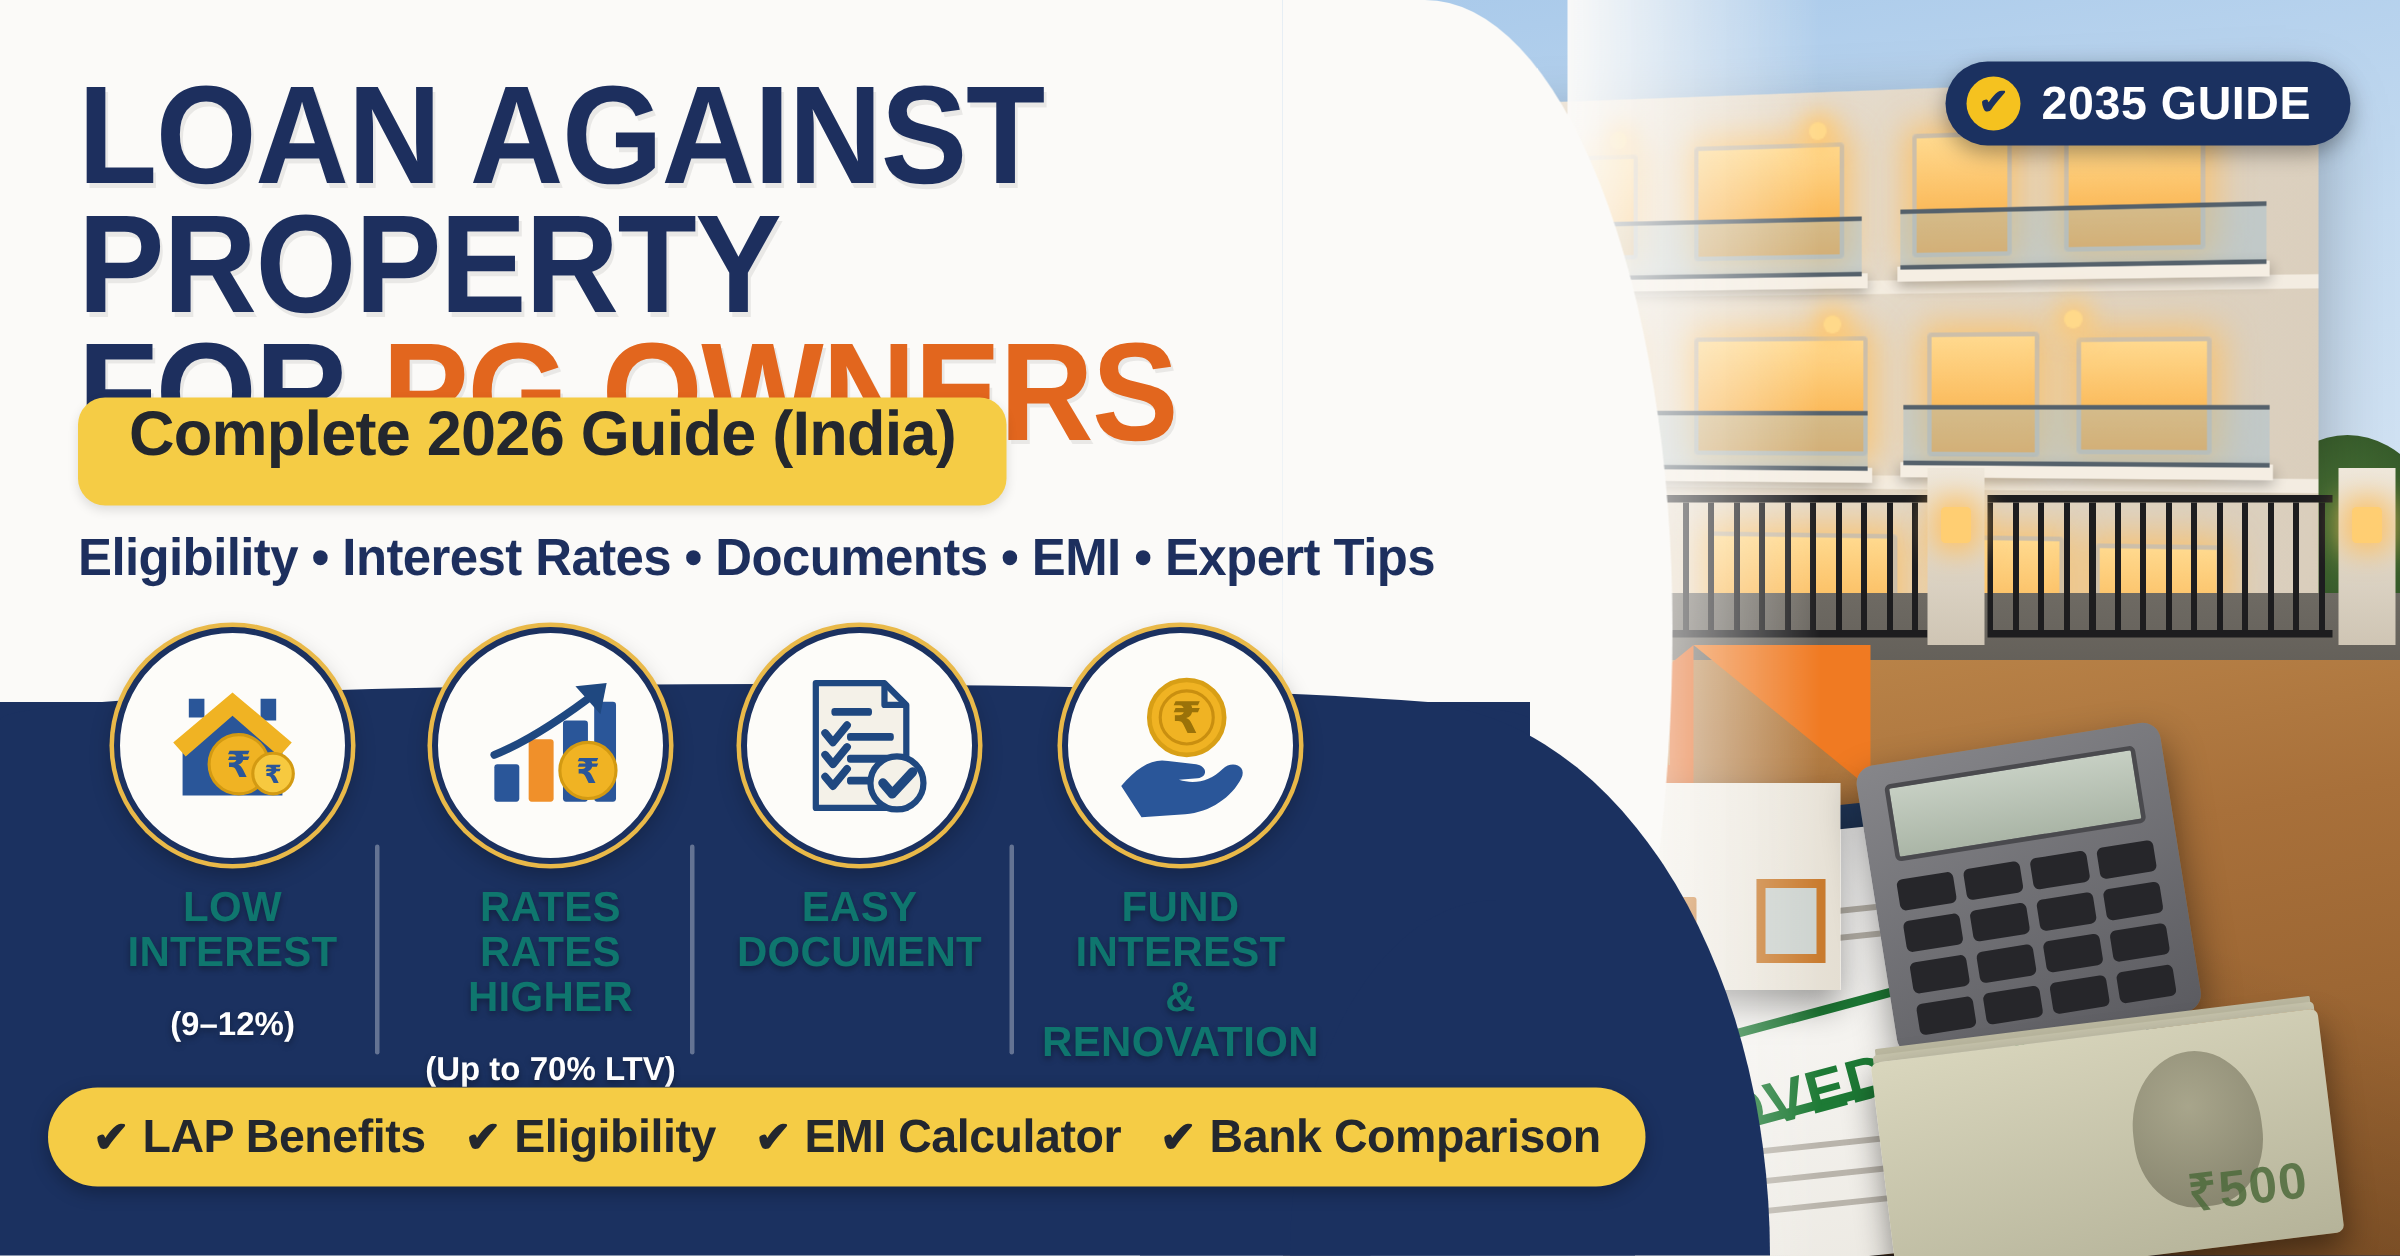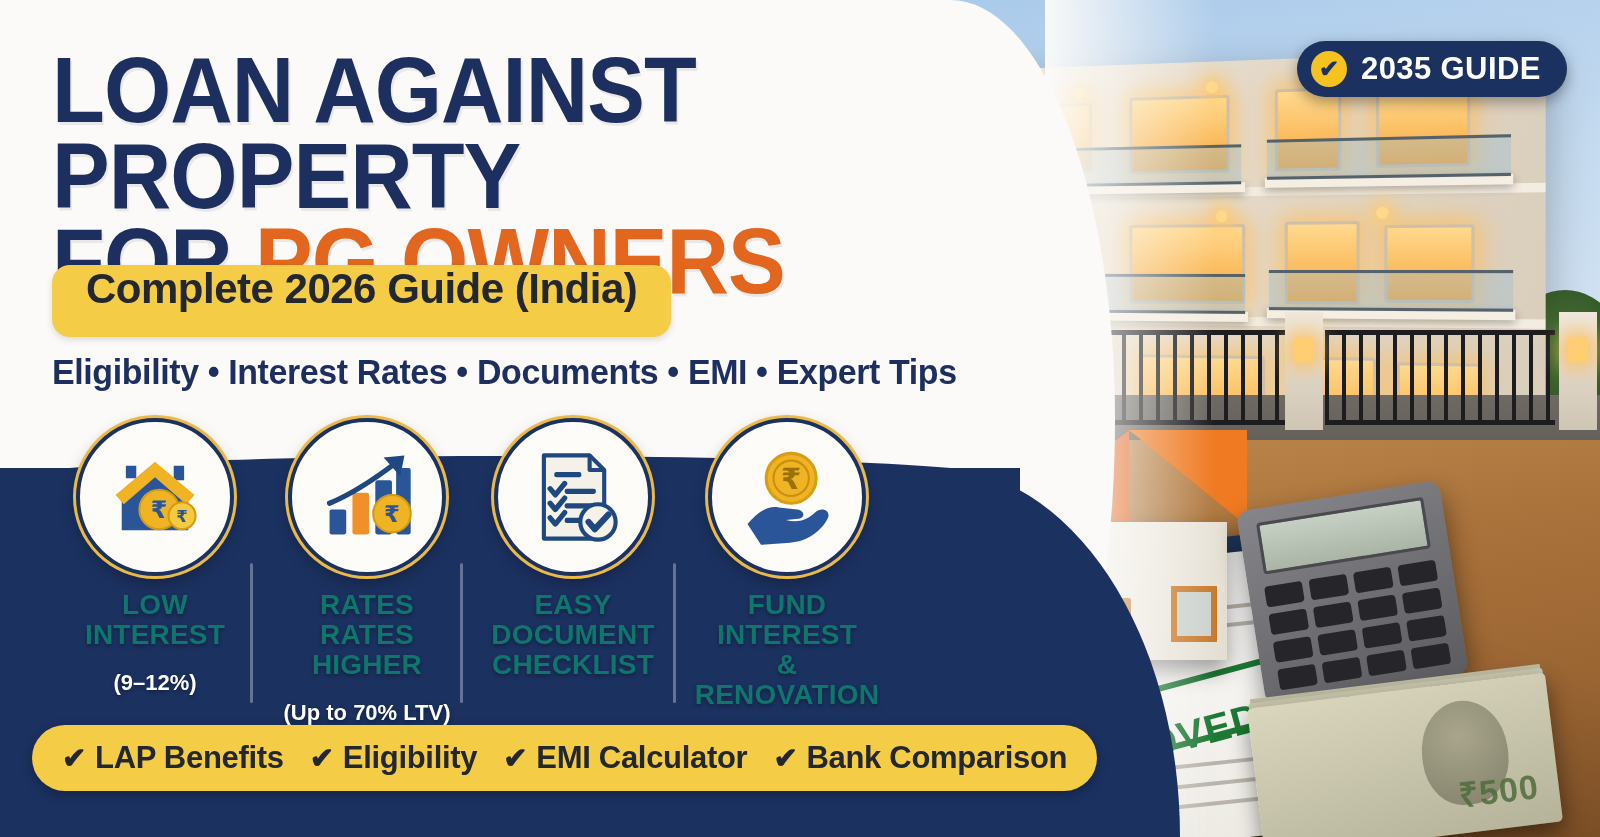--- a/index.html
+++ b/index.html
@@ -466,21 +466,20 @@
           <path d="M28 42 l5 6 l9 -11" fill="none" stroke="#1f4880" stroke-width="5" stroke-linecap="round" stroke-linejoin="round"></path>
           <path d="M28 56 l5 6 l9 -11" fill="none" stroke="#1f4880" stroke-width="5" stroke-linecap="round" stroke-linejoin="round"></path>
           <path d="M28 70 l5 6 l9 -11" fill="none" stroke="#1f4880" stroke-width="5" stroke-linecap="round" stroke-linejoin="round"></path>
           <circle cx="74" cy="74" r="17" fill="#f4f1e8" stroke="#1f4880" stroke-width="4"></circle>
           <path d="M65 74 l6 7 l13 -14" fill="none" stroke="#1f4880" stroke-width="6" stroke-linecap="round" stroke-linejoin="round"></path>
         </svg>
       </div>
       <div class="feat-title">
         <div>EASY</div>
         <div>DOCUMENT</div>
-        <div>CHECKLIST</div>
       </div>
       <div class="feat-sub"></div>
     </div>
 
     <div class="feat f3">
       <div class="circle">
         <svg width="104" height="104" viewBox="0 0 100 100">
           <circle cx="54" cy="32" r="24" fill="#f0b323" stroke="#d89f16" stroke-width="3"></circle>
           <circle cx="54" cy="32" r="17" fill="none" stroke="#c98f10" stroke-width="2"></circle>
           <text x="54" y="42" font-size="28" font-weight="bold" fill="#9a7209" text-anchor="middle" font-family="DejaVu Sans, sans-serif">₹</text>

